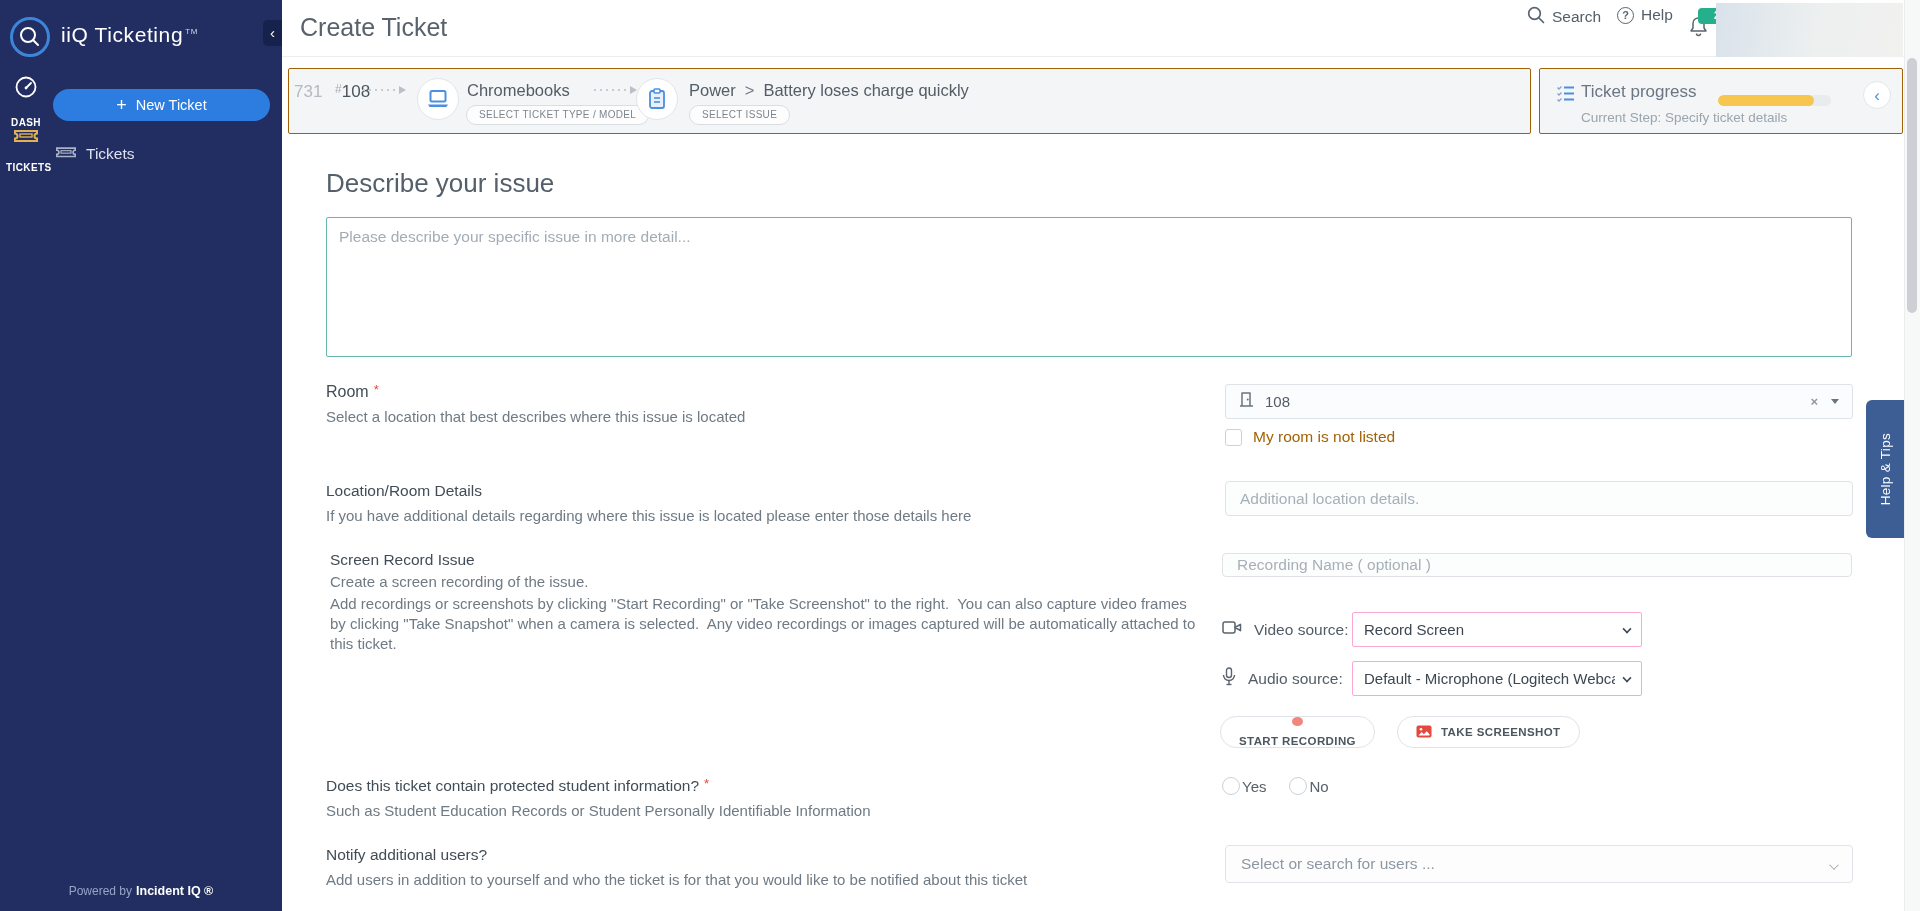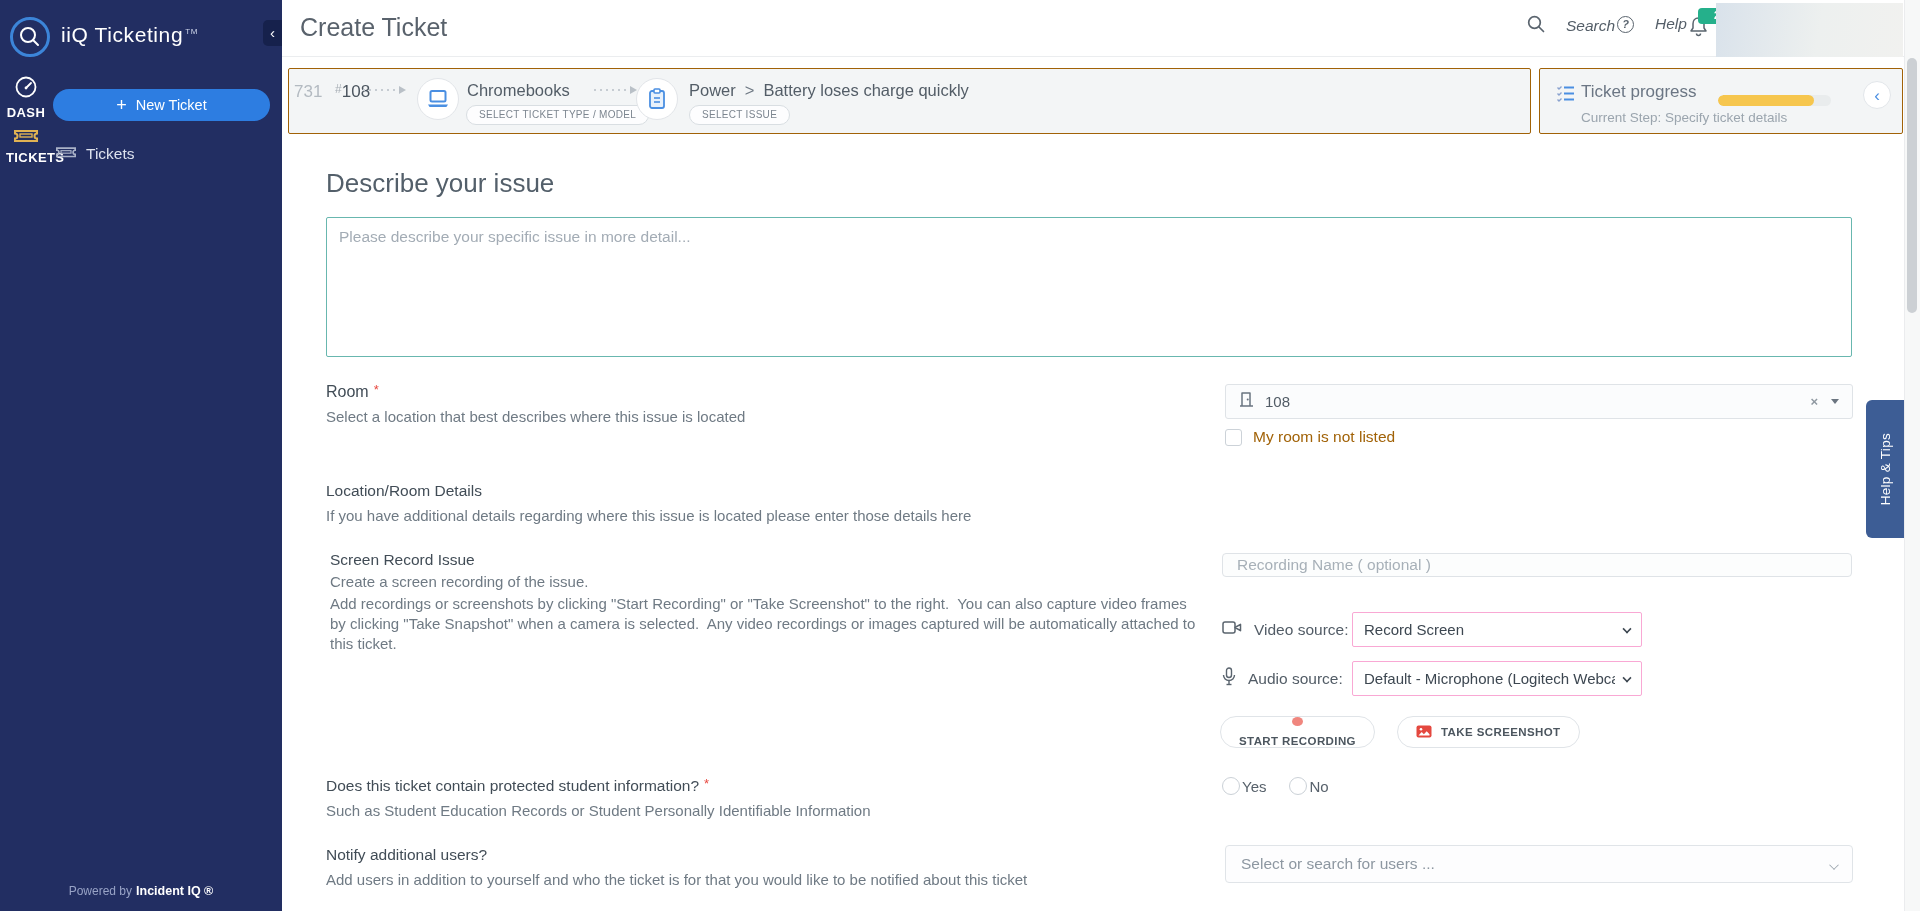--- a/index.html
+++ b/index.html
@@ -8,36 +8,36 @@
         font-family:"Liberation Sans",sans-serif;color:#414c56;}
 
   
   .sidebar{position:absolute;left:0;top:0;width:282px;height:911px;background:#222e62;}
   .logo{position:absolute;left:9px;top:16px;width:42px;height:42px;}
   .brand{position:absolute;left:61px;top:23px;font-size:21px;font-weight:300;color:#fff;letter-spacing:.6px;white-space:nowrap;}
   .brand sup{font-size:8px;margin-left:2px;color:#cfd6ea;}
   .collapse-btn{position:absolute;left:263px;top:20px;width:19px;height:26px;background:#16214c;border:none;
         border-radius:5px 0 0 5px;color:#fff;font-size:15px;line-height:24px;text-align:center;cursor:pointer;padding:0;}
   .rail-item{position:absolute;left:6px;width:40px;text-align:center;color:#fff;}
-  .rail-item .lbl{display:block;font-size:13px;letter-spacing:.4px;margin-top:2px;font-weight:700;}
+  .rail-item .lbl{display:block;font-size:10px;letter-spacing:.4px;margin-top:14px;font-weight:700;}
   .rail-dash{top:75px;}
   .rail-tickets{top:126px;}
   .new-ticket-btn{position:absolute;left:53px;top:89px;width:217px;height:32px;border:none;border-radius:16px;
         background:#2d7de1;color:#fff;font-size:14.5px;font-family:inherit;cursor:pointer;
         display:flex;align-items:center;justify-content:center;gap:9px;}
   .new-ticket-btn .plus{font-size:18px;font-weight:400;line-height:1;}
   .menu-tickets{position:absolute;left:55px;top:144px;display:flex;align-items:center;gap:9px;
         color:#dde2ee;font-size:15.5px;cursor:pointer;}
   .powered{position:absolute;left:0;bottom:13px;width:282px;text-align:center;font-size:12px;color:#98a3c6;}
   .powered b{color:#fff;font-size:12.5px;margin-left:4px;}
 
   
   .header{position:absolute;left:282px;top:0;width:1622px;height:57px;background:#fff;border-bottom:1px solid #ebedef;}
   .page-title{position:absolute;left:300px;top:13px;font-size:25px;color:#59626c;font-weight:400;}
-  .hdr-item{position:absolute;top:15px;display:flex;align-items:center;gap:21px;font-size:15.5px;color:#545e68;cursor:pointer;font-style:italic;}
+  .hdr-item{position:absolute;top:6px;display:flex;align-items:center;gap:7px;font-size:15.5px;color:#545e68;cursor:pointer;}
   .hdr-search{left:1527px;}
   .hdr-help{left:1617px;}
   .q-circle{width:17px;height:17px;border:1.5px solid #5a646e;border-radius:50%;font-size:11px;font-weight:700;
         display:flex;align-items:center;justify-content:center;color:#5a646e;}
   .bell{position:absolute;left:1688px;top:15px;cursor:pointer;}
   .badge{position:absolute;left:1698px;top:8px;background:#25b08b;color:#fff;font-size:10.5px;font-weight:700;
         padding:2px 16px;border-radius:4px;line-height:1.1;}
   .avatar-box{position:absolute;left:1716px;top:3px;width:187px;height:54px;
         background:linear-gradient(100deg,#d9e2eb 0%,#edf0ef 55%,#f1f1ef 100%);cursor:pointer;}
 
@@ -299,20 +299,21 @@
     <span class="tri-down"></span>
   </div>
 
   <div class="checkbox-row">
     <span class="checkbox"></span>
     <span class="lbl">My room is not listed</span>
   </div>
 
   <div class="lbl-strong loc-label">Location/Room Details</div>
   <div class="lbl-sub loc-sub">If you have additional details regarding where this issue is located please enter those details here</div>
+  <input class="text-input loc-input" placeholder="Additional location details." style="">
 
   <div class="lbl-strong sr-label">Screen Record Issue</div>
   <div class="lbl-sub sr-line1">Create a screen recording of the issue.</div>
   <div class="sr-line2">Add recordings or screenshots by clicking "Start Recording" or "Take Screenshot" to the right.  You can also capture video frames by clicking "Take Snapshot" when a camera is selected.  Any video recordings or images captured will be automatically attached to this ticket.</div>
 
   <input class="text-input rec-input" placeholder="Recording Name ( optional )" style="">
 
   <div class="src-row video-row">
     <span>
       <svg width="20" height="15" viewBox="0 0 20 15">

